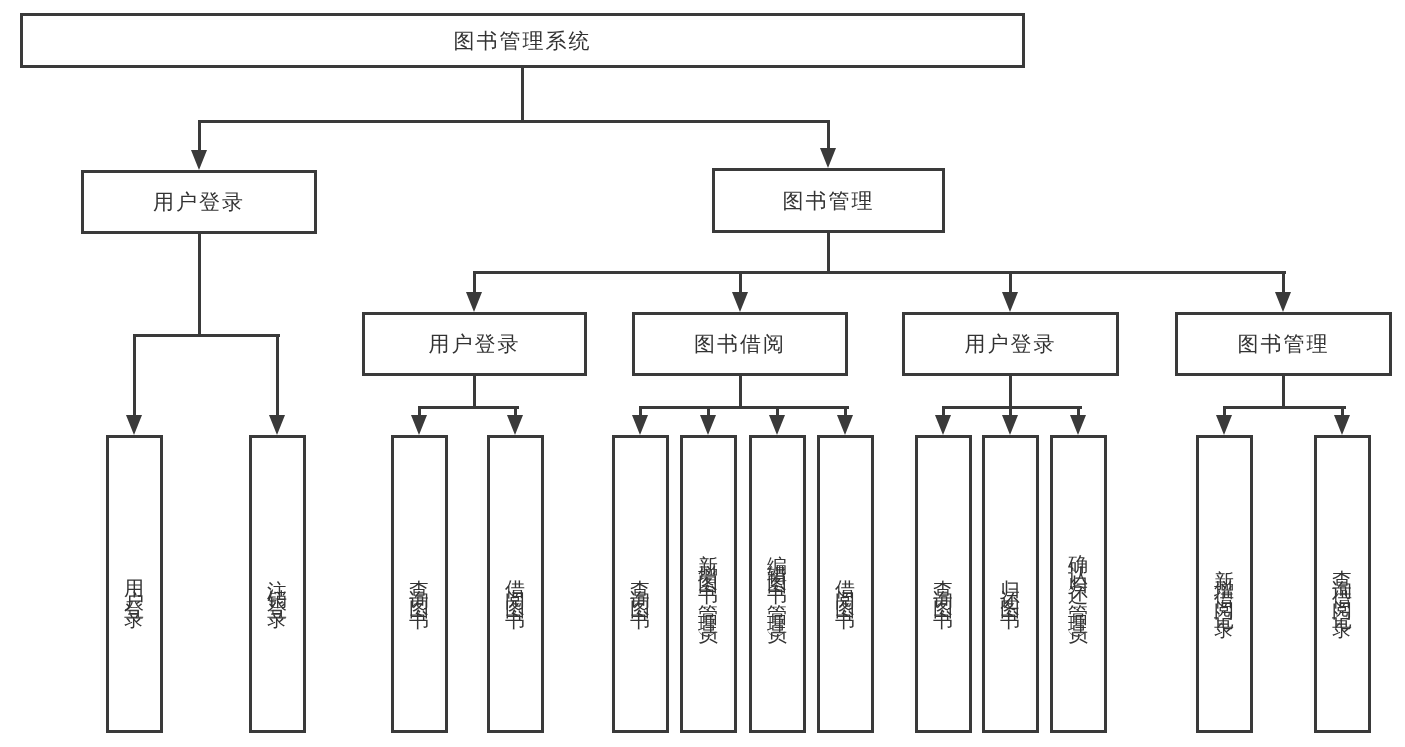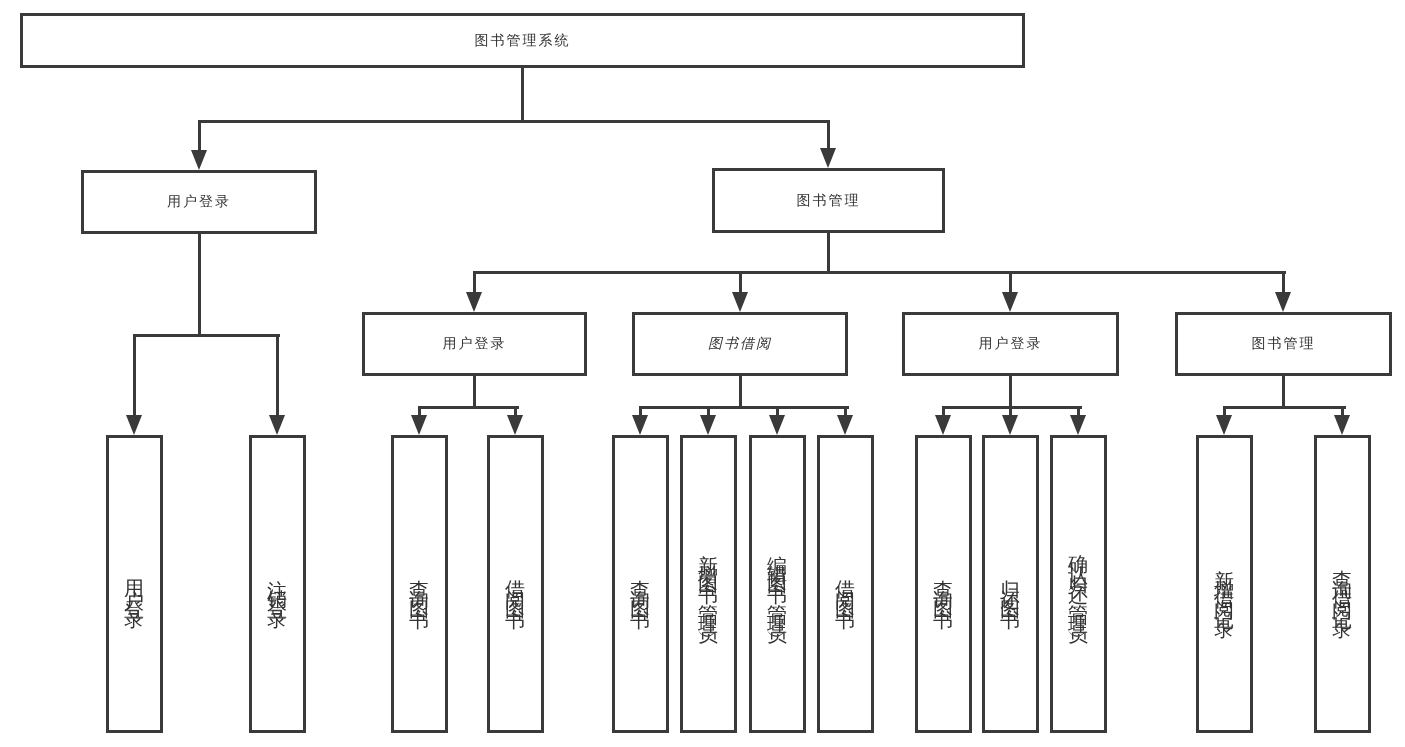--- a/index.html
+++ b/index.html
@@ -24,21 +24,21 @@
     position: absolute;
     box-sizing: border-box;
     border: 3px solid var(--line);
     background: #ffffff;
     display: flex;
     align-items: center;
     justify-content: center;
   }
   .box .lbl {
     color: var(--text);
-    font-size: 14px;
+    font-size: 21px;
     letter-spacing: 2px;
     white-space: nowrap;
   }
   .vbox .lbl {
     writing-mode: vertical-rl;
     text-orientation: mixed;
     font-size: 20px;
     letter-spacing: 10px;
     line-height: 1;
     white-space: nowrap;
@@ -78,21 +78,21 @@
   <div class="box" style="left:81px;top:170px;width:236px;height:64px;">
     <span class="lbl">用户登录</span>
   </div>
   <div class="box" style="left:712px;top:168px;width:233px;height:65px;">
     <span class="lbl">图书管理</span>
   </div>
 
   <div class="box" style="left:362px;top:312px;width:225px;height:64px;">
     <span class="lbl">用户登录</span>
   </div>
-  <div class="box" style="left:632px;top:312px;width:216px;height:64px;font-style:italic;">
+  <div class="box" style="left:632px;top:312px;width:216px;height:64px;">
     <span class="lbl">图书借阅</span>
   </div>
   <div class="box" style="left:902px;top:312px;width:217px;height:64px;">
     <span class="lbl">用户登录</span>
   </div>
   <div class="box" style="left:1175px;top:312px;width:217px;height:64px;">
     <span class="lbl">图书管理</span>
   </div>
 
   <div class="box vbox" style="left:106px;top:435px;width:57px;height:298px;">

